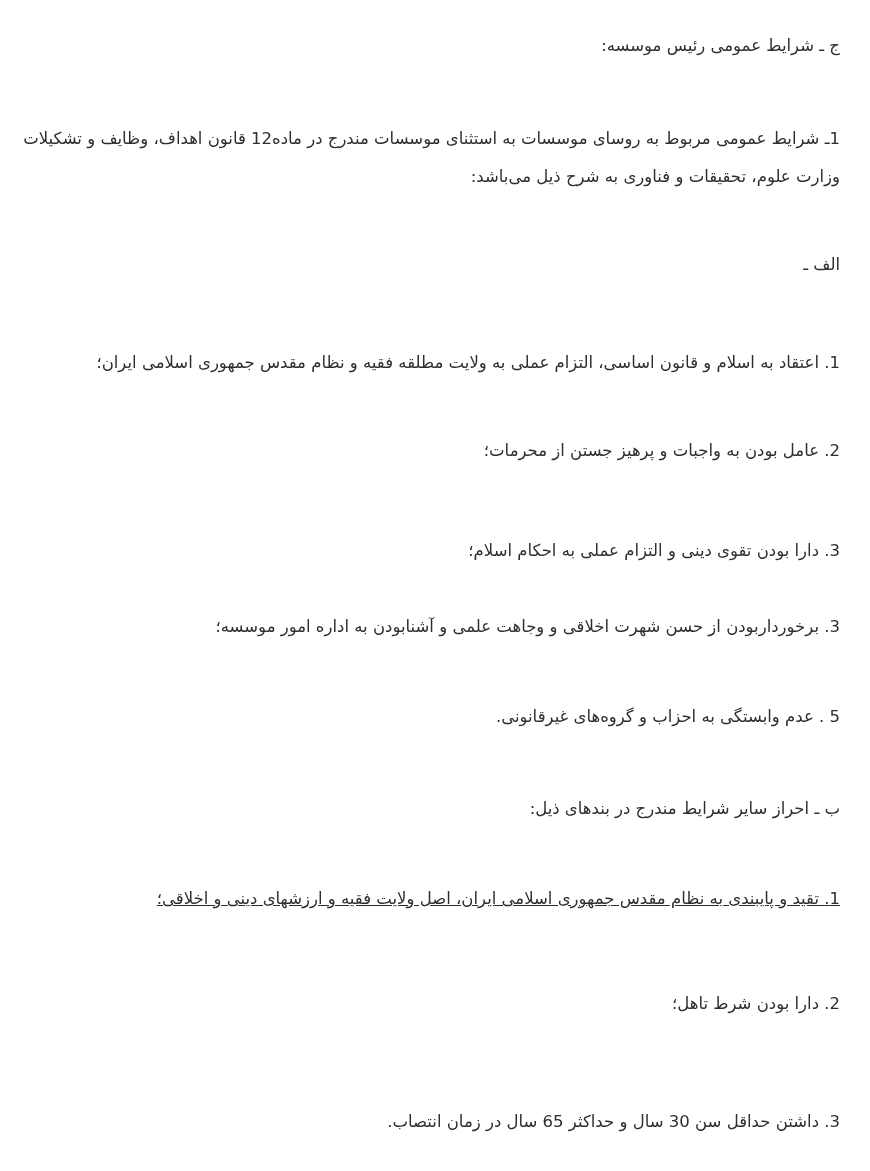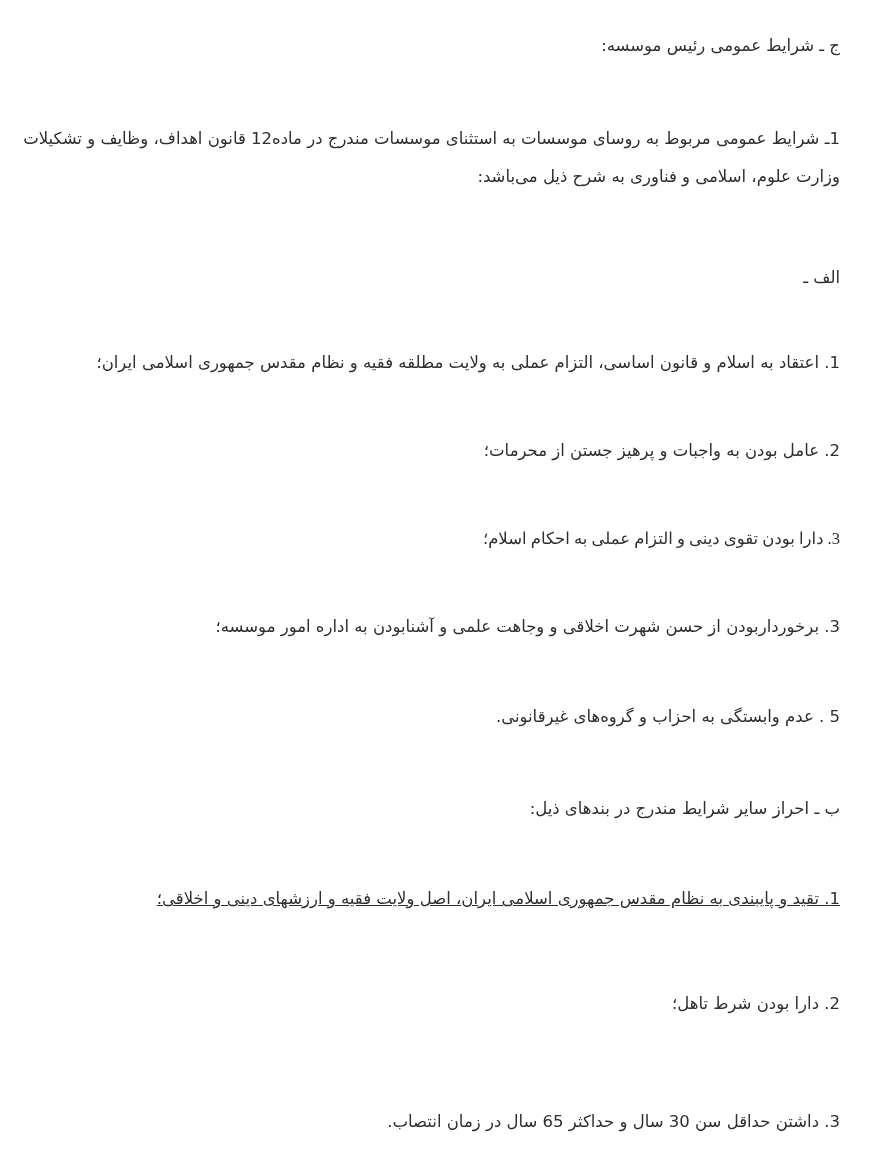--- a/index.html
+++ b/index.html
@@ -72,42 +72,42 @@
     white-space: nowrap;
     font-size: 16.5px;
   }
   .sec-label {
     font-size: 16.5px;
   }
   .list-item {
     font-size: 16.5px;
   }
   
-  .y-alef      { top: 270px; }
+  .y-alef      { top: 257px; }
   .y-a1        { top: 355px; }
   .y-a2        { top: 443px; }
-  .y-a3        { top: 531px; font-family: Liberation Serif, serif; }
+  .y-a3        { top: 543px; }
   .y-a4        { top: 619px; }
   .y-a5        { top: 709px; }
   .y-be        { top: 801px; }
   .y-b1        { top: 891px; text-decoration: underline; }
   .y-b2        { top: 979px; margin-top: 17px; }
   .y-b3        { top: 1069px; margin-top: 45px; }
 </style>
 </head>
 <body>
 
 <div class="page">
   <div class="doc-body">
 
     <div class="line heading-main">ج ـ شرایط عمومی رئیس موسسه:</div>
 
     <div class="intro-wrap">
       <div class="intro-line-1">1ـ شرایط عمومی مربوط به روسای موسسات به استثنای موسسات مندرج در ماده12 قانون اهداف، وظایف و تشکیلات</div>
-      <div class="intro-line-2">وزارت علوم، اسلامی و فناوری به شرح ذیل می‌باشد:</div>
+      <div class="intro-line-2">وزارت علوم، تحقیقات و فناوری به شرح ذیل می‌باشد:</div>
     </div>
 
     <div class="line sec-label y-alef">الف ـ</div>
 
     <div class="line list-item y-a1">1. اعتقاد به اسلام و قانون اساسی، التزام عملی به ولایت مطلقه فقیه و نظام مقدس جمهوری اسلامی ایران؛</div>
 
     <div class="line list-item y-a2">2. عامل بودن به واجبات و پرهیز جستن از محرمات؛</div>
 
     <div class="line list-item y-a3">3. دارا بودن تقوی دینی و التزام عملی به احکام اسلام؛</div>
 

